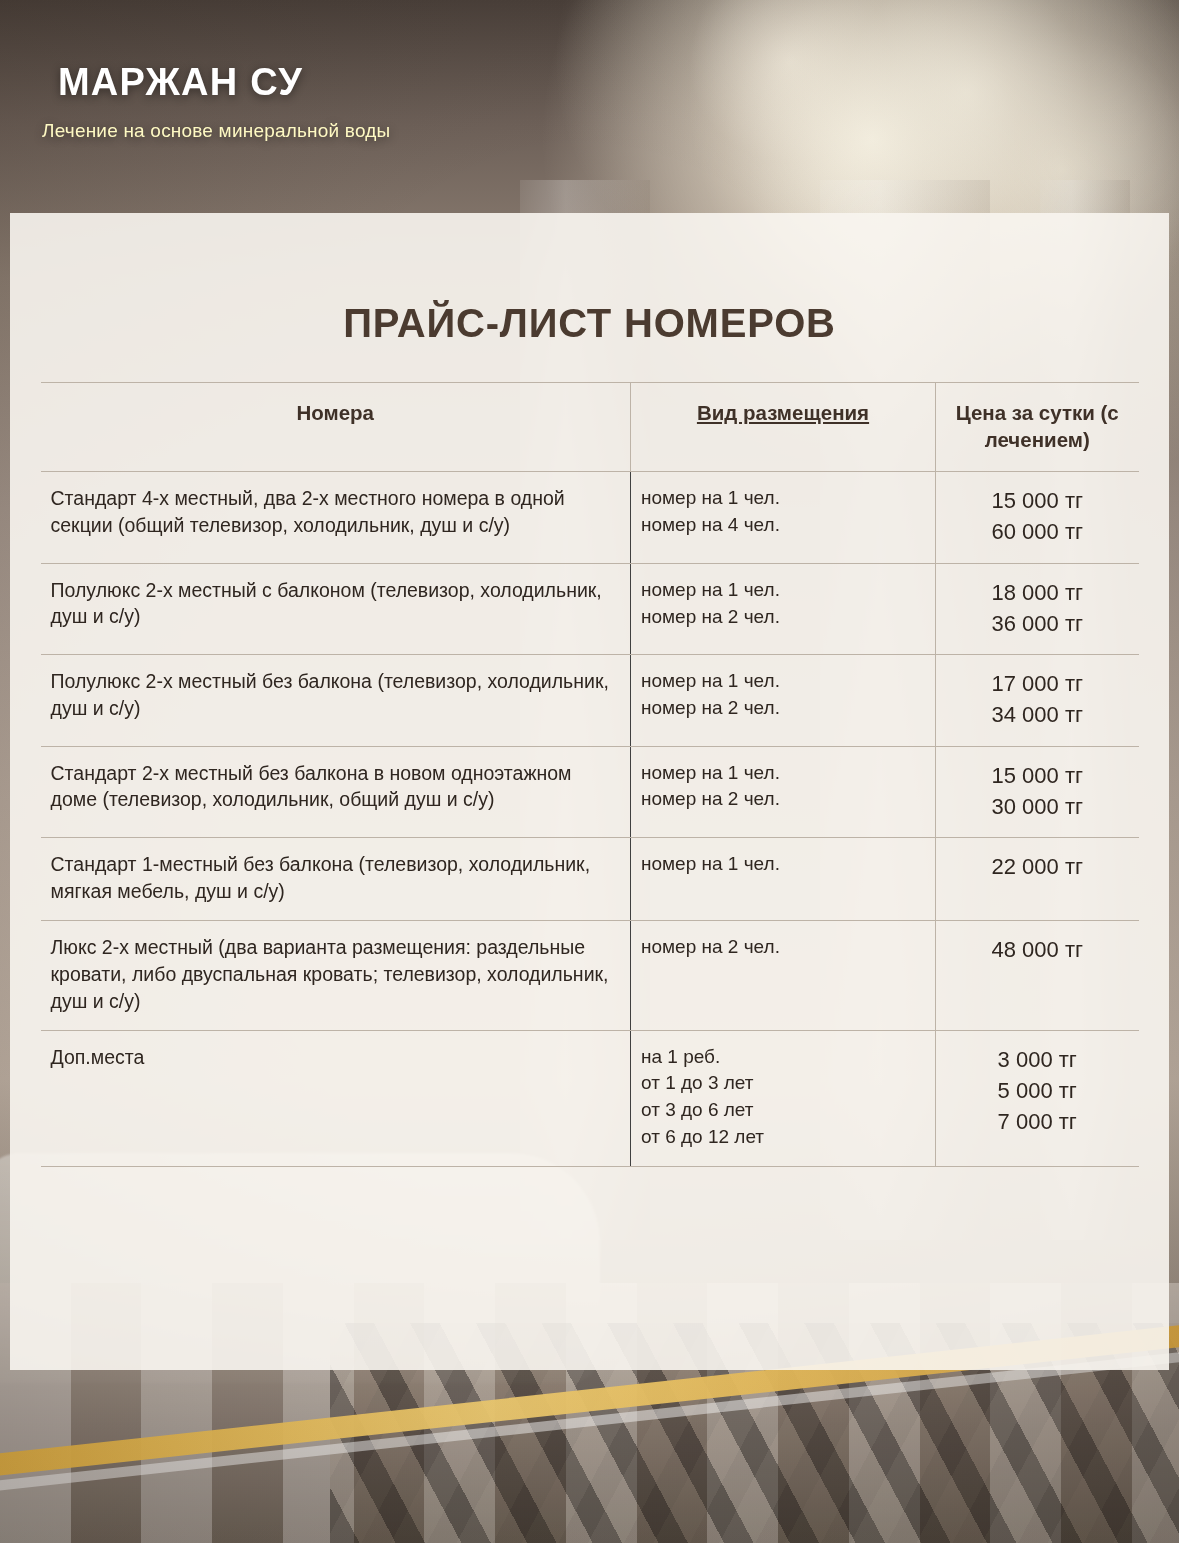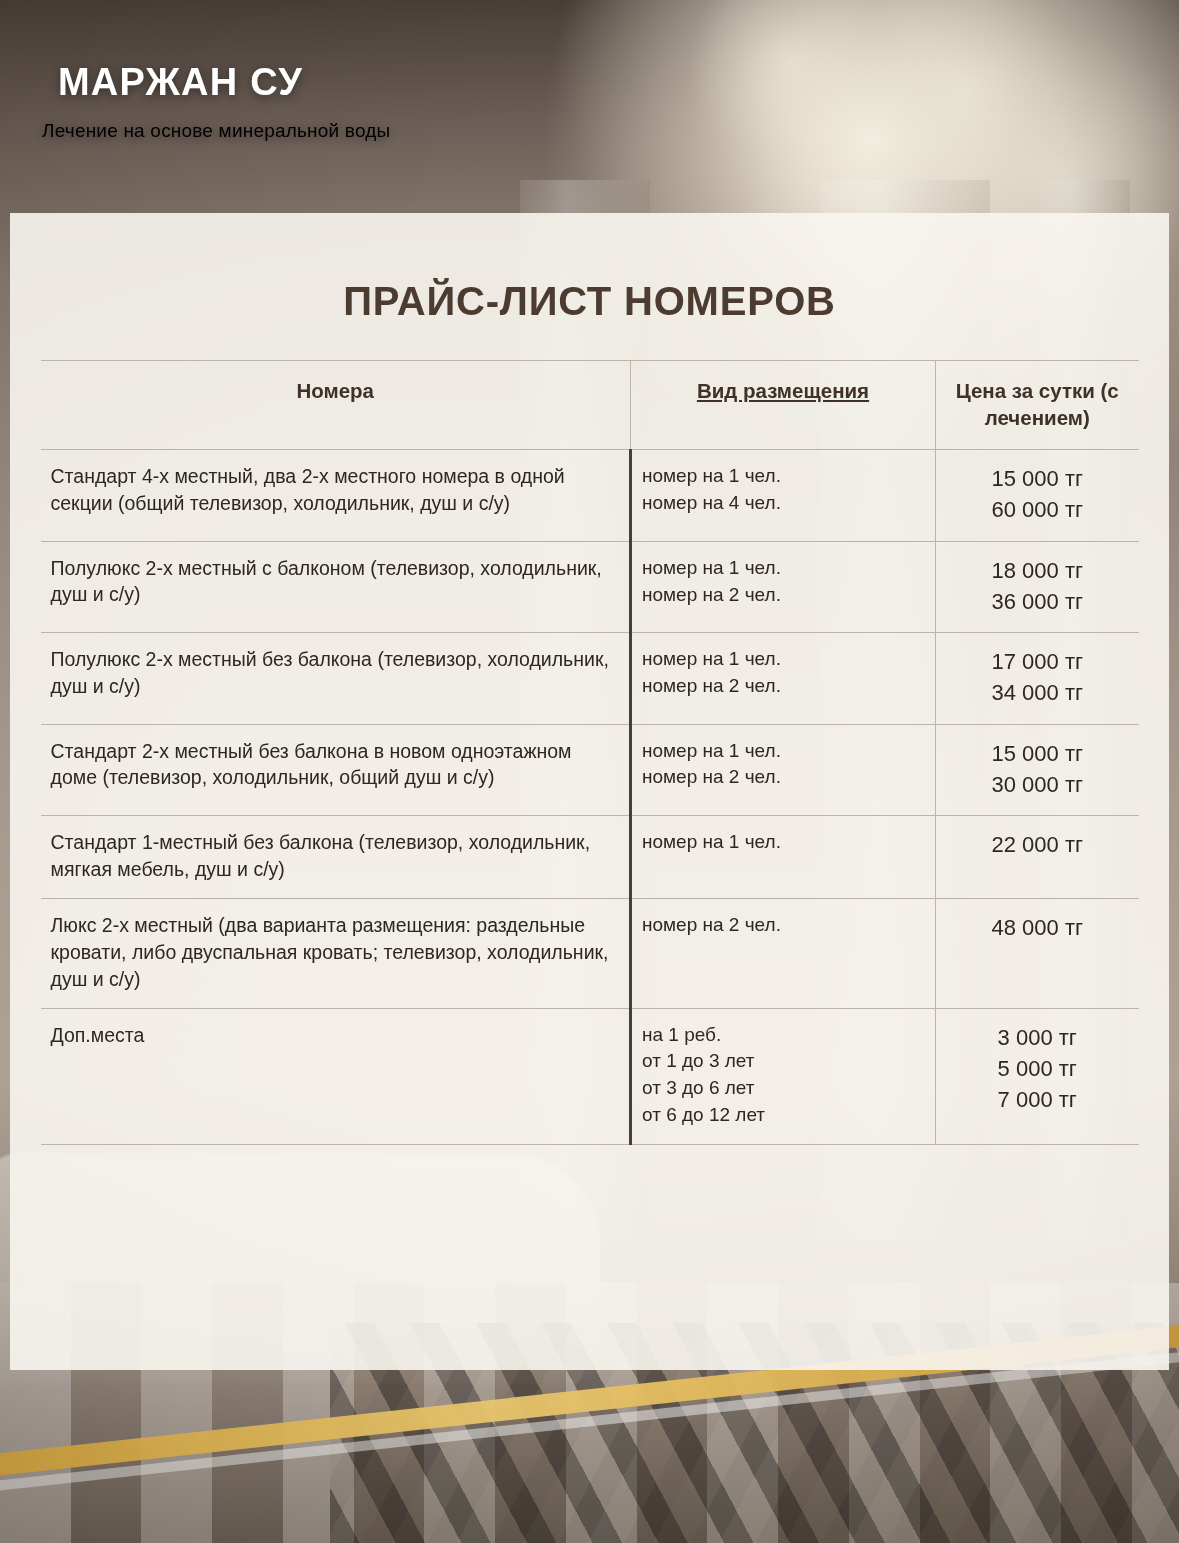--- a/index.html
+++ b/index.html
@@ -111,42 +111,42 @@
     font-size: 38px;
     font-weight: bold;
     letter-spacing: 1.2px;
     line-height: 1.1;
   }
   .header .subtitle {
     margin-top: 14px;
     font-size: 19px;
     font-weight: 400;
     letter-spacing: 0.2px;
-    color: #000000;
+    color: #fef9c3;
   }
 
   
   .card {
     position: absolute;
     top: 213px;
     left: 10px;
     width: 1159px;
     height: 1157px;
     background: rgba(248,245,240,0.90);
     z-index: 4;
     padding: 0;
   }
 
   .card-title {
     text-align: center;
     font-size: 40px;
     font-weight: bold;
     color: #4b3b30;
     letter-spacing: 0.8px;
-    padding-top: 66px;
+    padding-top: 88px;
     padding-bottom: 10px;
   }
 
   table.price {
     width: 1098px;
     margin: 26px auto 0 auto;
     border-collapse: collapse;
     table-layout: fixed;
   }
   table.price th, table.price td {
@@ -162,21 +162,21 @@
     color: #3f3128;
     text-align: center;
     padding: 16px 8px 18px 8px;
     line-height: 1.32;
   }
   col.c-name { width: 590px; }
   col.c-occ  { width: 305px; }
   col.c-price{ width: 203px; }
 
   td.name {
-    border-right: 3px solid #404040;
+    border-right: 1px solid #404040;
     text-align: left;
     font-size: 19.5px;
     color: #2f2620;
     line-height: 1.38;
     padding-left: 12px;
     padding-right: 14px;
   }
   th.name-h { border-right: 1px solid #bdb3a7; }
   td.occ {
     border-right: 1px solid #bdb3a7;

